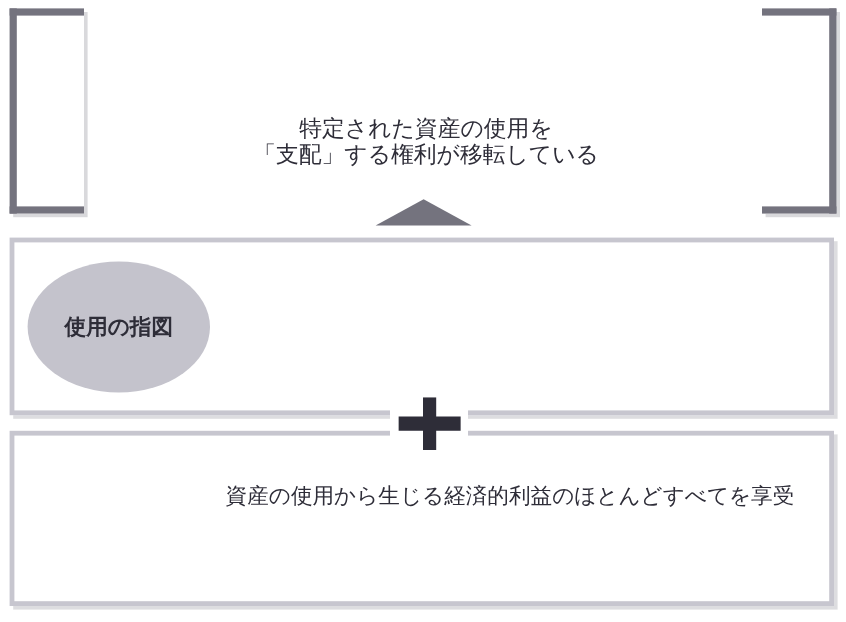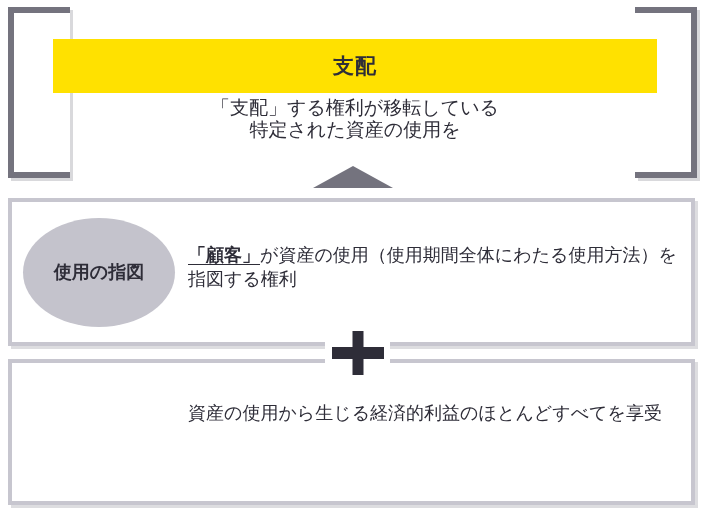--- a/index.html
+++ b/index.html
@@ -42,39 +42,32 @@
   .plus-area svg{display:block;}
 </style>
 </head>
 <body>
 
 <div class="stage">
 
   <div class="bracket bracket-left"></div>
   <div class="bracket bracket-right"></div>
 
-  <div class="banner">
-    <span class="title">支配</span>
-  </div>
 
   <div class="subtitle">
+    <div>特定された資産の使用を</div>
     <div>「支配」する権利が移転している</div>
-    <div>特定された資産の使用を</div>
   </div>
 
   <div class="triangle"></div>
 
   <div class="cbox cbox1"></div>
   <div class="badge badge1">
     <div>使用の</div>
     <div>指図</div>
-  </div>
-  <div class="bodytext bodytext1">
-    <div><span class="em">「顧客」</span><span>が資産の使用（使用期間全体にわたる使用方法）を</span></div>
-    <div>指図する権利</div>
   </div>
 
   <div class="plus-area">
     <svg width="52" height="44" viewBox="0 0 52 44" aria-hidden="true">
       <path d="M20.5 0 H31.5 V16 H52 V28 H31.5 V44 H20.5 V28 H0 V16 H20.5 Z" fill="#2E2D38" stroke="#ffffff" stroke-width="2" paint-order="stroke"></path>
     </svg>
   </div>
 
   <div class="cbox cbox2"></div>
   <div class="bodytext bodytext2">

